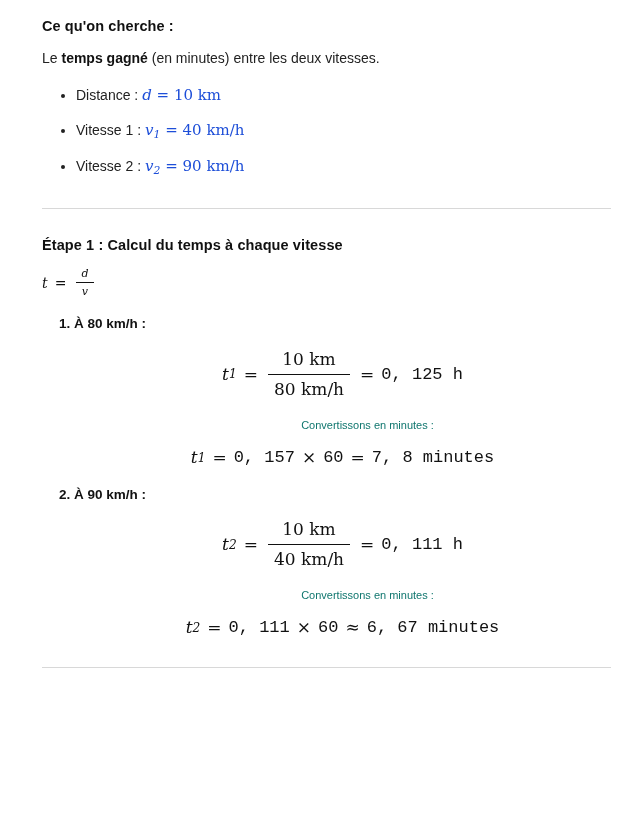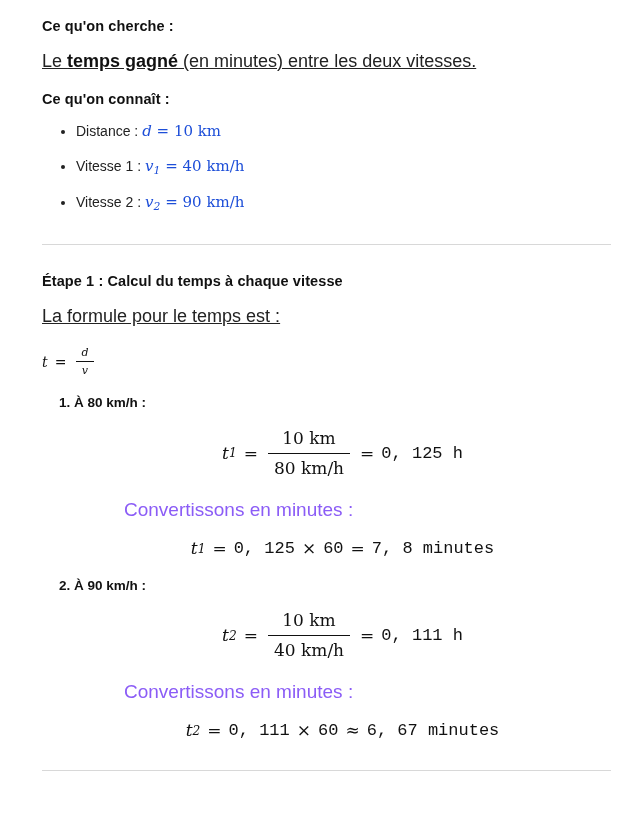--- a/index.html
+++ b/index.html
@@ -22,25 +22,24 @@
     margin-left: 20px;
   }
   .heading {
     font-weight: bold;
     font-size: 14.5px;
     color: #111111;
     margin: 4px 0 14px 0;
     letter-spacing: 0.1px;
   }
   .para {
-    font-size: 18px;
+    font-size: 14px;
     color: #222222;
     margin: 0 0 16px 0;
     line-height: 1.5;
-    text-decoration: underline;
   }
   .para b { font-weight: bold; color: #111; }
   ul.bullets {
     margin: 0 0 14px 0;
     padding-left: 34px;
     list-style: disc;
   }
   ul.bullets li {
     margin: 0 0 14px 0;
     font-size: 14px;
@@ -115,39 +114,39 @@
     font-style: normal;
   }
   .frac .den {
     padding: 2px 6px 0 6px;
     border-top: 1px solid #111;
     font-style: normal;
   }
   .frac.ital .num, .frac.ital .den { font-style: italic; }
   .frac.tiny { font-size: 11px; margin: 0 2px; }
   .convert {
-    font-size: 19px;
-    color: #8b5cf6;
+    font-size: 11px;
+    color: #0f766e;
     margin: 14px 0 6px 50px;
+    text-align: center;
   }
   .indent-block { margin-left: 0; }
   .nowrap { white-space: nowrap; }
 </style>
 </head>
 <body>
 
 <div class="page">
 
   <div>
     <div class="heading">Ce qu'on cherche :</div>
     <p class="para"><span>Le </span><b>temps gagné</b><span> (en minutes) entre les deux vitesses.</span></p>
   </div>
 
   <div>
-    <div class="heading">Ce qu'on connaît :</div>
     <ul class="bullets">
       <li>
         <span>Distance :</span>
         <span class="math nowrap">
           <span>d</span>
           <span class="up"> = </span><span class="up">10</span><span class="up">&nbsp;</span><span class="up">km</span>
         </span>
       </li>
       <li>
         <span>Vitesse 1 :</span>
@@ -163,21 +162,20 @@
           <span class="up"> = </span><span class="up">90</span><span class="up">&nbsp;</span><span class="up">km/h</span>
         </span>
       </li>
     </ul>
   </div>
 
   <hr class="rule">
 
   <div>
     <div class="heading">Étape 1 : Calcul du temps à chaque vitesse</div>
-    <p class="para">La formule pour le temps est :</p>
 
     <div class="display-left">
       <span class="eqn small">
         <span>t</span>
         <span class="op">=</span>
         <span class="frac ital tiny">
           <span class="num">d</span>
           <span class="den">v</span>
         </span>
       </span>
@@ -199,21 +197,21 @@
               <span class="op">=</span>
               <span class="rm">0, 125 h</span>
             </span>
           </div>
           <div class="convert">Convertissons en minutes :</div>
           <div class="display">
             <span class="eqn">
               <span>t</span>
                 <span class="sub-i">1</span>
               <span class="op">=</span>
-              <span class="rm">0, 125</span>
+              <span class="rm">0, 157</span>
               <span class="op">×</span>
               <span class="rm">60</span>
               <span class="op">=</span>
               <span class="rm">7, 8 minutes</span>
             </span>
           </div>
         </div>
       </li>
       <li>
         <span>À 90 km/h :</span>

